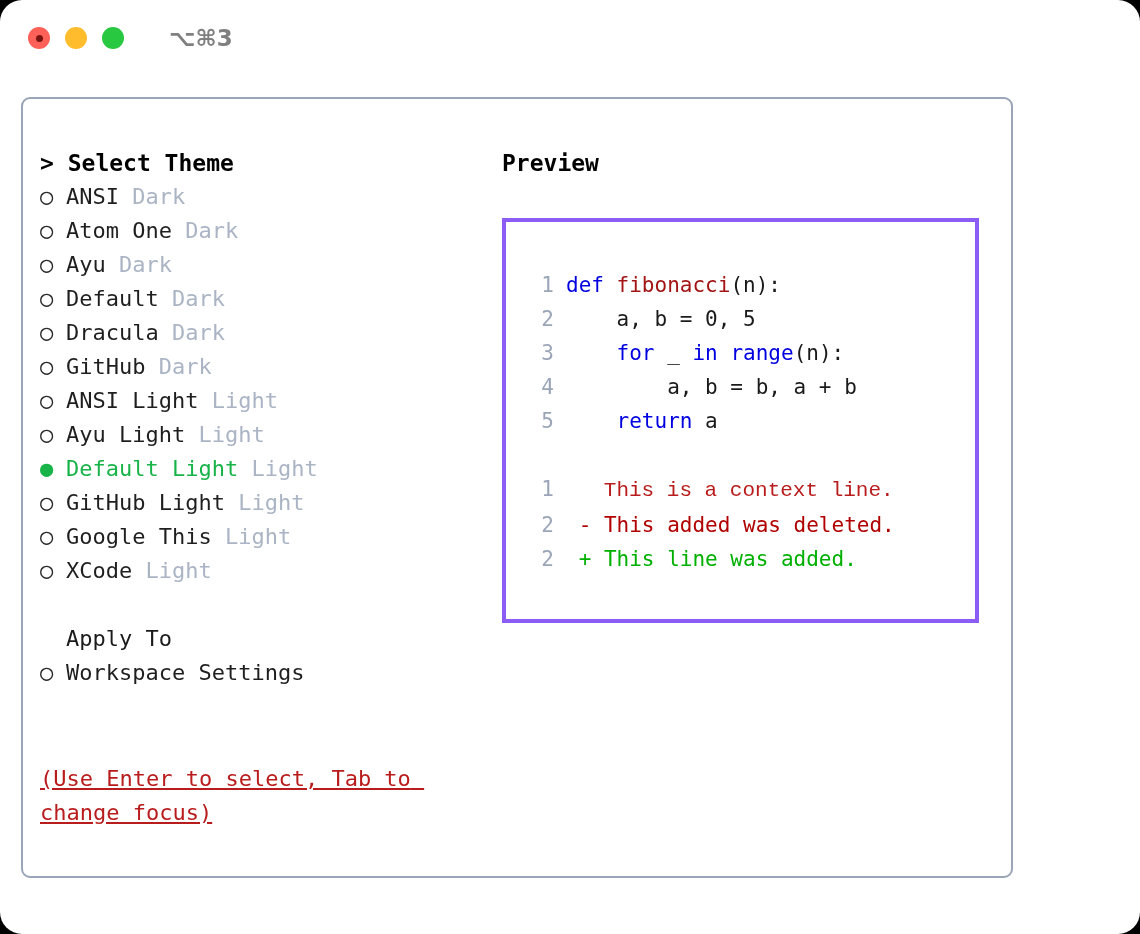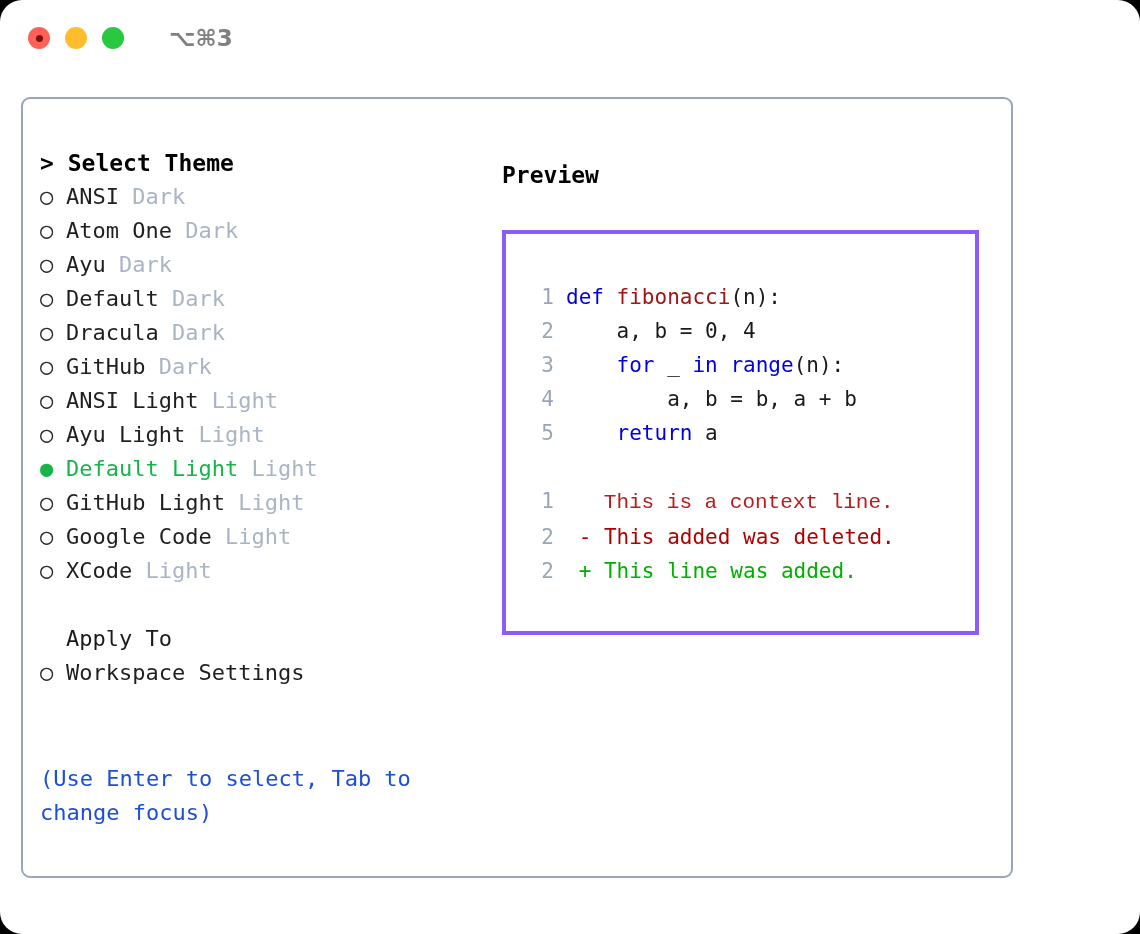--- a/index.html
+++ b/index.html
@@ -126,31 +126,31 @@
     color: #aab4c4;
   }
 
   .hint {
     position: absolute;
     left: 17px;
     top: 663px;
     width: 420px;
     font-size: 22px;
     line-height: 34px;
-    color: #1d4ed8;
+    color: #b91c1c;
     white-space: pre-wrap;
+    text-decoration: underline;
   }
 
   
   .right-col {
     position: absolute;
     left: 479px;
     top: 47px;
     width: 480px;
-    margin-top: 12px;
   }
   .preview-title {
     font-size: 23px;
     font-weight: bold;
     color: #000000;
     line-height: 34px;
   }
 
   .preview-box {
     margin-top: 38px;
@@ -206,38 +206,38 @@
             <div class="row"><span class="marker bullet-off">○</span><span class="label">ANSI</span><span class="tag"> Dark</span></div>
             <div class="row"><span class="marker bullet-off">○</span><span class="label">Atom One</span><span class="tag"> Dark</span></div>
             <div class="row"><span class="marker bullet-off">○</span><span class="label">Ayu</span><span class="tag"> Dark</span></div>
             <div class="row"><span class="marker bullet-off">○</span><span class="label">Default</span><span class="tag"> Dark</span></div>
             <div class="row"><span class="marker bullet-off">○</span><span class="label">Dracula</span><span class="tag"> Dark</span></div>
             <div class="row"><span class="marker bullet-off">○</span><span class="label">GitHub</span><span class="tag"> Dark</span></div>
             <div class="row"><span class="marker bullet-off">○</span><span class="label">ANSI Light</span><span class="tag"> Light</span></div>
             <div class="row"><span class="marker bullet-off">○</span><span class="label">Ayu Light</span><span class="tag"> Light</span></div>
             <div class="row"><span class="marker bullet-on">●</span><span class="label sel">Default Light</span><span class="tag"> Light</span></div>
             <div class="row"><span class="marker bullet-off">○</span><span class="label">GitHub Light</span><span class="tag"> Light</span></div>
-            <div class="row"><span class="marker bullet-off">○</span><span class="label">Google Code</span><span class="tag"> Light</span></div>
+            <div class="row"><span class="marker bullet-off">○</span><span class="label">Google This</span><span class="tag"> Light</span></div>
             <div class="row"><span class="marker bullet-off">○</span><span class="label">XCode</span><span class="tag"> Light</span></div>
           </div>
         <div class="row spacer"></div>
         <div class="row"><span class="marker"></span><span>Apply To</span></div>
         <div id="apply-to-list">
             <div class="row"><span class="marker bullet-off">○</span><span class="label">Workspace Settings</span></div>
           </div>
       </div>
 
       <div class="hint">(Use Enter to select, Tab to change focus)</div>
 
       <div class="right-col">
         <div class="preview-title">Preview</div>
         <div class="preview-box">
           <div id="code-sample">
               <div class="code-line"><span class="ln">1</span><span class="kw">def </span><span class="fn">fibonacci</span><span class="pl">(n):</span></div>
-              <div class="code-line"><span class="ln">2</span><span class="pl">    a, b = 0, 4</span></div>
+              <div class="code-line"><span class="ln">2</span><span class="pl">    a, b = 0, 5</span></div>
               <div class="code-line"><span class="ln">3</span><span class="pl">    </span><span class="kw">for</span><span class="pl"> _ </span><span class="kw">in</span><span class="pl"> </span><span class="kw">range</span><span class="pl">(n):</span></div>
               <div class="code-line"><span class="ln">4</span><span class="pl">        a, b = b, a + b</span></div>
               <div class="code-line"><span class="ln">5</span><span class="pl">    </span><span class="kw">return</span><span class="pl"> a</span></div>
             </div>
           <div class="code-gap"></div>
           <div id="diff-sample">
               <div class="code-line"><span class="ln">1</span><span class="ctx">   This is a context line.</span></div>
               <div class="code-line"><span class="ln">2</span><span class="del"> - This added was deleted.</span></div>
               <div class="code-line"><span class="ln">2</span><span class="add"> + This line was added.</span></div>
             </div>

